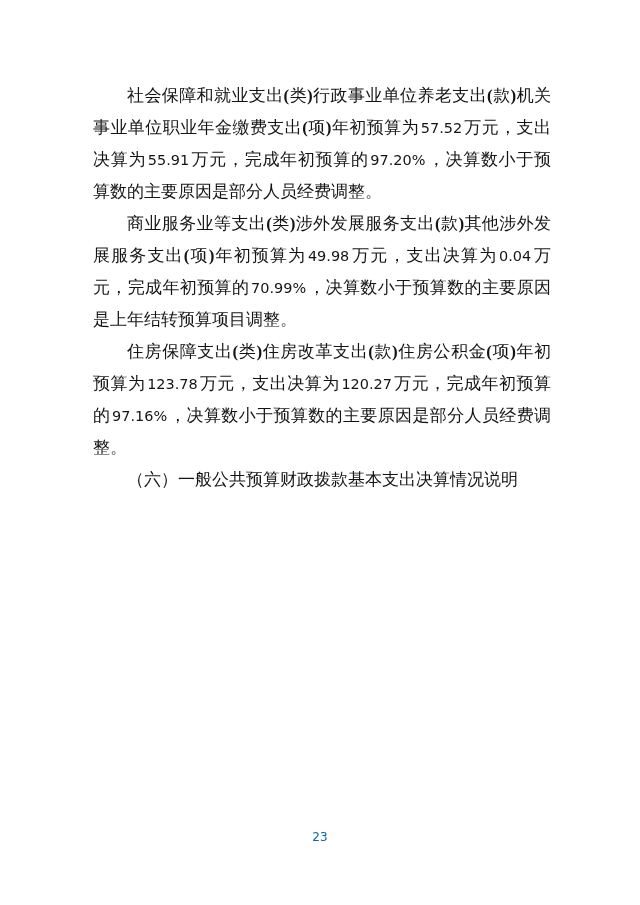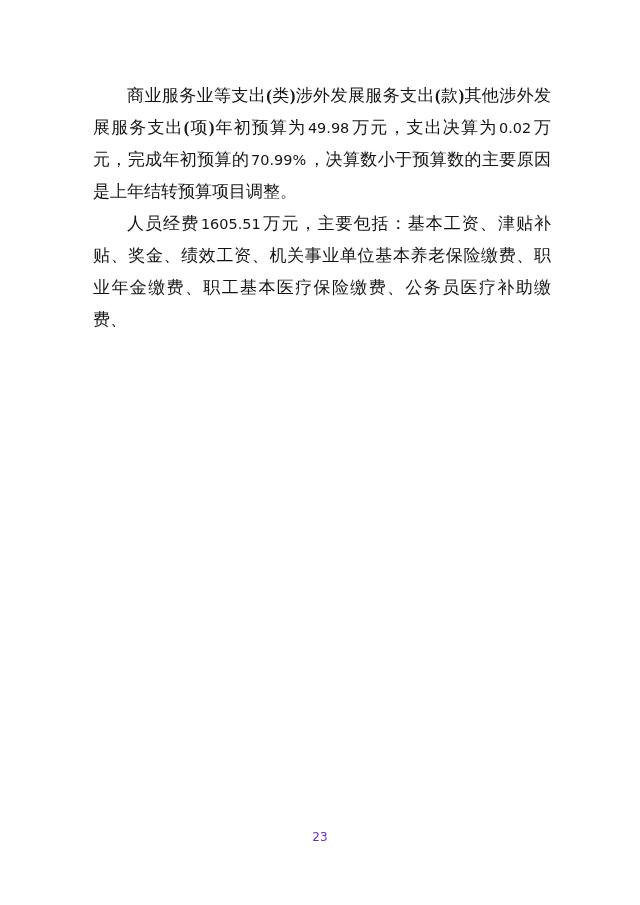--- a/index.html
+++ b/index.html
@@ -34,24 +34,26 @@
   }
   b.pb { font-weight: 700; }
   .footer {
     position: absolute;
     top: 830px;
     left: 0;
     width: 100%;
     text-align: center;
     font-size: 12px;
     font-family: "DejaVu Sans", "Liberation Sans", sans-serif;
-    color: #6d28d9;
+    color: #0369a1;
   }
 </style>
 </head>
 <body>
 
 <div class="page-body">
-  <p class="para">商业服务业等支出<b class="pb">(</b>类<b class="pb">)</b>涉外发展服务支出<b class="pb">(</b>款<b class="pb">)</b>其他涉外发展服务支出<b class="pb">(</b>项<b class="pb">)</b>年初预算为<span class="num">49.98</span>万元，支出决算为<span class="num">0.02</span>万元，完成年初预算的<span class="num">70.99%</span>，决算数小于预算数的主要原因是上年结转预算项目调整。</p>
-  <p class="para">人员经费<span class="num">1605.51</span>万元，主要包括：基本工资、津贴补贴、奖金、绩效工资、机关事业单位基本养老保险缴费、职业年金缴费、职工基本医疗保险缴费、公务员医疗补助缴费、</p>
+  <p class="para">社会保障和就业支出<b class="pb">(</b>类<b class="pb">)</b>行政事业单位养老支出<b class="pb">(</b>款<b class="pb">)</b>机关事业单位职业年金缴费支出<b class="pb">(</b>项<b class="pb">)</b>年初预算为<span class="num">57.52</span>万元，支出决算为<span class="num">55.91</span>万元，完成年初预算的<span class="num">97.20%</span>，决算数小于预算数的主要原因是部分人员经费调整。</p>
+  <p class="para">商业服务业等支出<b class="pb">(</b>类<b class="pb">)</b>涉外发展服务支出<b class="pb">(</b>款<b class="pb">)</b>其他涉外发展服务支出<b class="pb">(</b>项<b class="pb">)</b>年初预算为<span class="num">49.98</span>万元，支出决算为<span class="num">0.04</span>万元，完成年初预算的<span class="num">70.99%</span>，决算数小于预算数的主要原因是上年结转预算项目调整。</p>
+  <p class="para">住房保障支出<b class="pb">(</b>类<b class="pb">)</b>住房改革支出<b class="pb">(</b>款<b class="pb">)</b>住房公积金<b class="pb">(</b>项<b class="pb">)</b>年初预算为<span class="num">123.78</span>万元，支出决算为<span class="num">120.27</span>万元，完成年初预算的<span class="num">97.16%</span>，决算数小于预算数的主要原因是部分人员经费调整。</p>
+  <p class="para">（六）一般公共预算财政拨款基本支出决算情况说明</p>
 </div>
 
 <div class="footer">23</div>
 
 </body></html>

